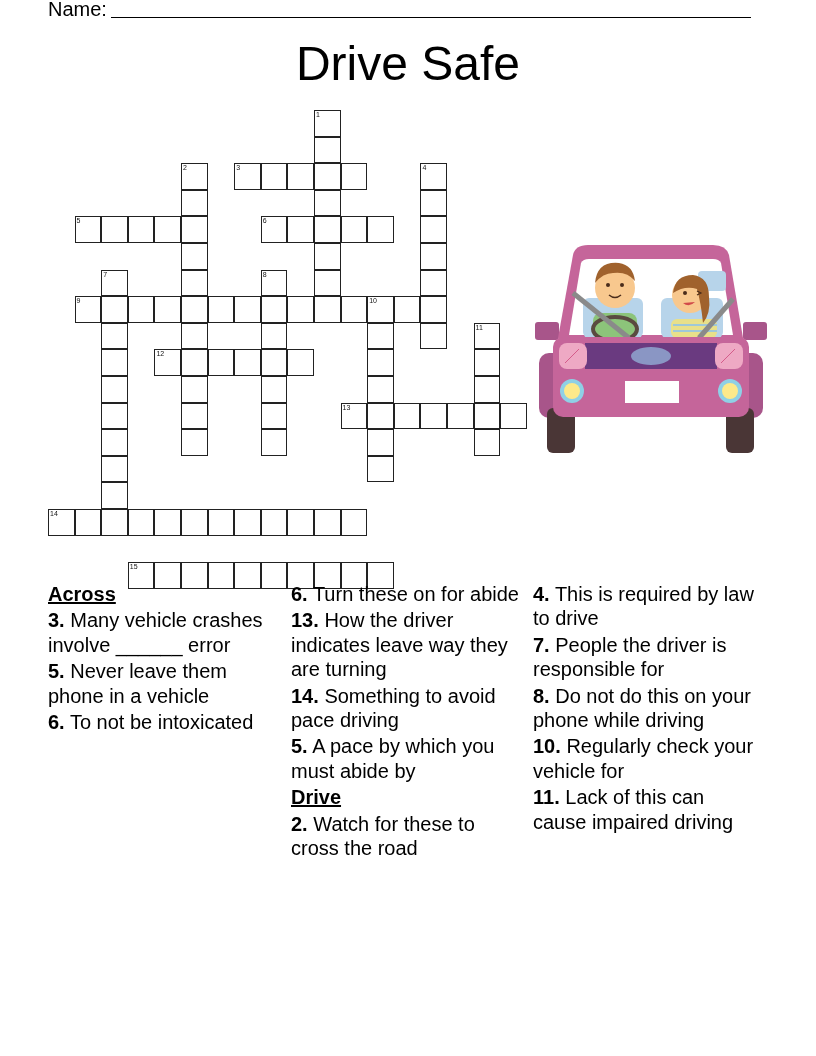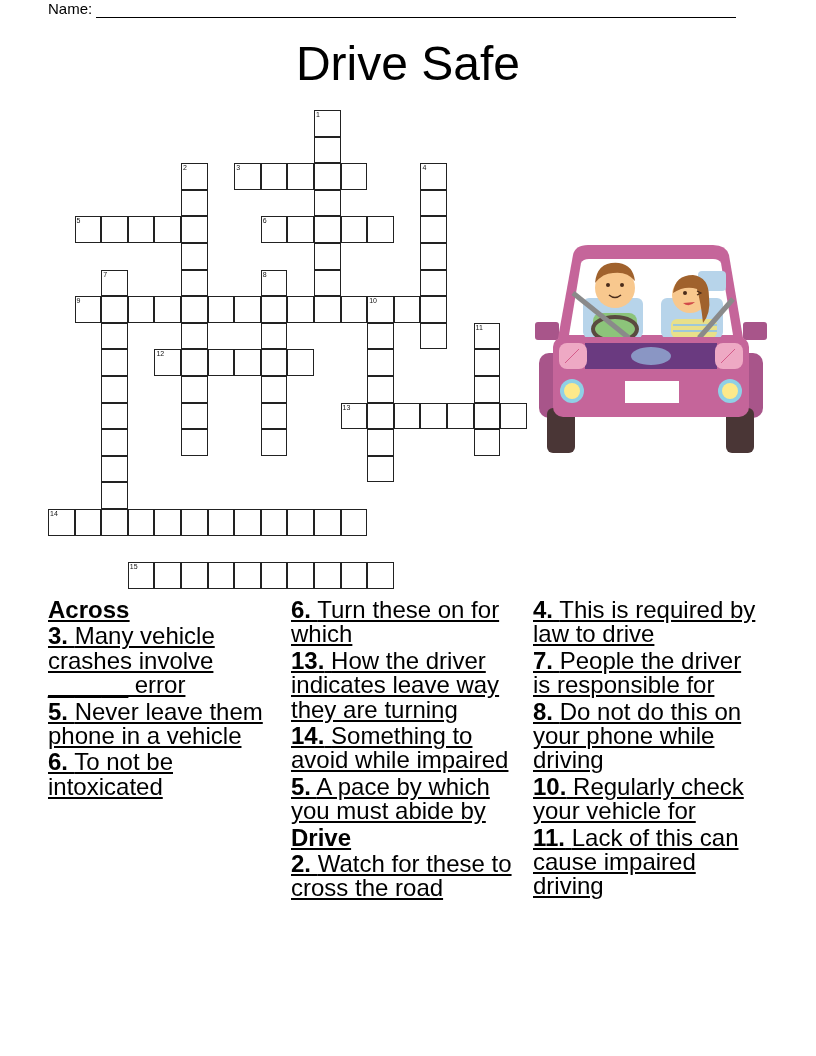--- a/index.html
+++ b/index.html
@@ -1,24 +1,24 @@
 <!DOCTYPE html>
 <html><head>
 <meta charset="utf-8">
 <style>
   html,body{margin:0;padding:0;background:#fff;}
   body{width:816px;height:1056px;position:relative;overflow:hidden;font-family:"Liberation Sans",sans-serif;color:#000;}
-  .name-row{position:absolute;left:48px;top:0px;font-size:15px;line-height:18px;}
+  .name-row{position:absolute;left:48px;top:0px;font-size:20px;line-height:18px;}
   .name-row .line{display:inline-block;width:640px;border-bottom:1px solid #000;height:14px;vertical-align:bottom;margin-left:4px;}
   .title{position:absolute;left:0;width:816px;top:36px;text-align:center;font-size:48px;line-height:56px;}
   .grid{position:absolute;left:48px;top:110px;width:480px;height:480px;}
   .cell{position:absolute;width:26.6px;height:26.6px;box-sizing:border-box;border:1.2px solid #222;background:#fff;}
   .cell .num{position:absolute;left:1px;top:0px;font-size:7px;line-height:8px;color:#111;}
   .car{position:absolute;left:533px;top:243px;width:236px;height:213px;}
-  .clues{position:absolute;top:598px;font-size:24px;line-height:24.4px;text-decoration:underline;}
+  .clues{position:absolute;top:582px;font-size:20px;line-height:24.4px;}
   .col1{left:48px;width:230px;}
   .col2{left:291px;width:230px;}
   .col3{left:533px;width:230px;}
   .heading{font-weight:bold;text-decoration:underline;margin-bottom:2px;}
   .clue{margin-bottom:2px;}
   .clue b{font-weight:bold;}
 </style>
 </head>
 <body>
 
@@ -224,23 +224,23 @@
 </svg>
 
 <div class="clues col1">
   <div class="heading">Across</div>
   <div class="clue"><b>3.</b> <span>Many vehicle crashes involve ______ error</span></div>
   <div class="clue"><b>5.</b> <span>Never leave them phone in a vehicle</span></div>
   <div class="clue"><b>6.</b> <span>To not be intoxicated</span></div>
 </div>
 
 <div class="clues col2">
-  <div class="clue"><b>6.</b> <span>Turn these on for which</span></div>
+  <div class="clue"><b>6.</b> <span>Turn these on for abide</span></div>
   <div class="clue"><b>13.</b> <span>How the driver indicates leave way they are turning</span></div>
-  <div class="clue"><b>14.</b> <span>Something to avoid while impaired</span></div>
+  <div class="clue"><b>14.</b> <span>Something to avoid pace driving</span></div>
   <div class="clue"><b>5.</b> <span>A pace by which you must abide by</span></div>
   <div class="heading">Drive</div>
   <div class="clue"><b>2.</b> <span>Watch for these to cross the road</span></div>
 </div>
 
 <div class="clues col3">
   <div class="clue"><b>4.</b> <span>This is required by law to drive</span></div>
   <div class="clue"><b>7.</b> <span>People the driver is responsible for</span></div>
   <div class="clue"><b>8.</b> <span>Do not do this on your phone while driving</span></div>
   <div class="clue"><b>10.</b> <span>Regularly check your vehicle for</span></div>

